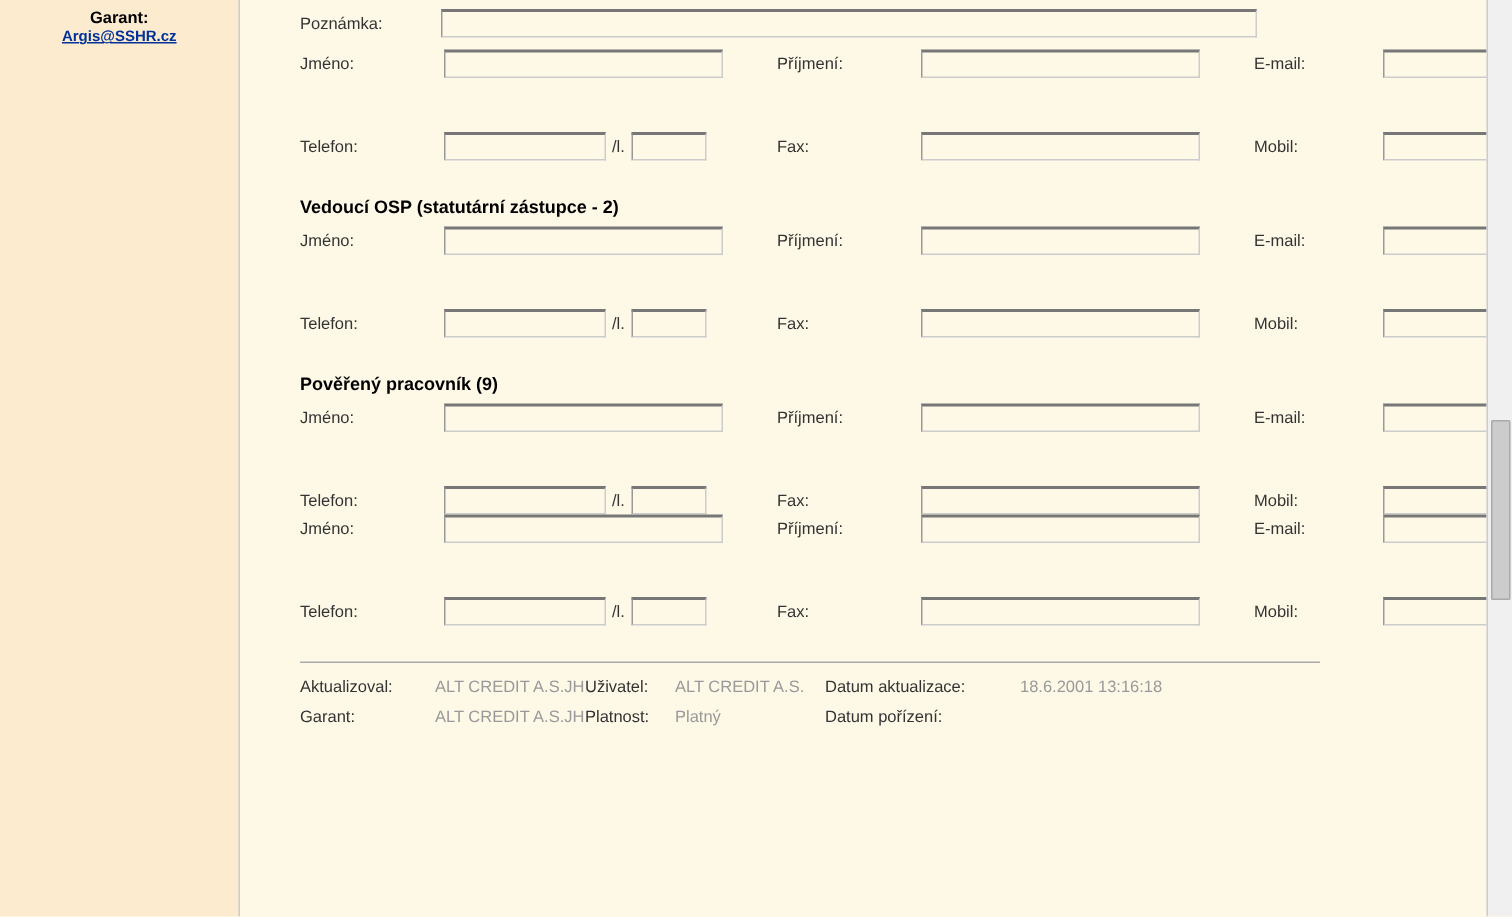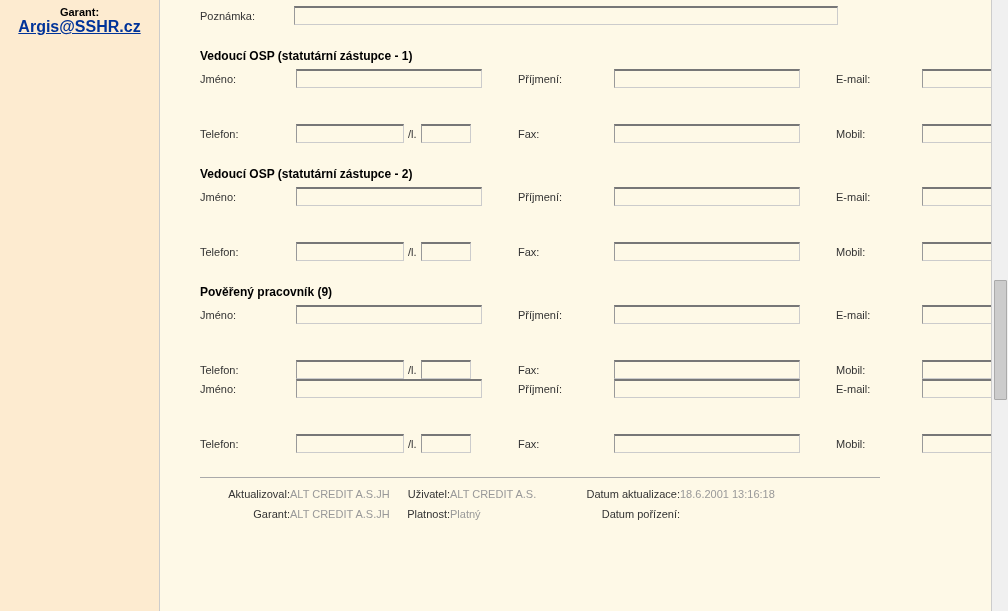--- a/index.html
+++ b/index.html
@@ -16,21 +16,21 @@
     .container { display: flex; height: 100%; }
     .sidebar {
       width: 160px;
       background: #FDEBD0;
       padding: 6px 2px;
       border-right: 1px solid #ccc;
       text-align: center;
     }
     .sidebar .block { margin-bottom: 12px; }
     .sidebar .label { font-weight: bold; color: #000; }
-    .sidebar a { color: #003399; font-weight: bold; text-decoration: underline; font-size: 16px; }
+    .sidebar a { color: #003399; font-weight: bold; text-decoration: underline; font-size: 10px; }
     .main {
       flex: 1;
       padding: 6px 20px 6px 40px;
       overflow: hidden;
     }
     .row { display: flex; align-items: center; margin-bottom: 8px; }
     .label-left { width: 94px; color: #333; }
     input[type="text"], textarea {
       font-family: Verdana, Arial, sans-serif;
       font-size: 11px;
@@ -62,21 +62,21 @@
     .contact-grid input.std { width: 100%; }
     hr.footer-sep { margin-top: 24px; border: none; border-top: 1px solid #aaa; width: 680px; }
     .footer {
       margin-top: 10px;
       display: grid;
       grid-template-columns: 90px 100px 60px 100px 130px 150px;
       row-gap: 8px;
       align-items: start;
       font-size: 11px;
     }
-    .footer .flabel { color: #333; text-align: right; }
+    .footer .flabel { color: #333; }
     .footer .fval { color: #999; }
     .scrollbar {
       position: absolute;
       right: 0;
       top: 0;
       width: 17px;
       height: 611px;
       background: #f0f0f0;
       border-left: 1px solid #ccc;
     }
@@ -103,21 +103,20 @@
   </div>
 
   <div class="main">
 
     <div class="row">
       <div class="label-left">Poznámka:</div>
       <input type="text" class="wide" value="" style="">
     </div>
 
 
-    <div class="section-title">Vedoucí OSP (statutární zástupce - 1)</div>
     <div class="contact-grid">
       <label>Jméno:</label>
       <input type="text" class="std" style="">
       <label>Příjmení:</label>
       <input type="text" class="std" style="">
       <label>E-mail:</label>
       <input type="text" class="std" style="">
 
       <label>Telefon:</label>
       <div class="tel-sub">

